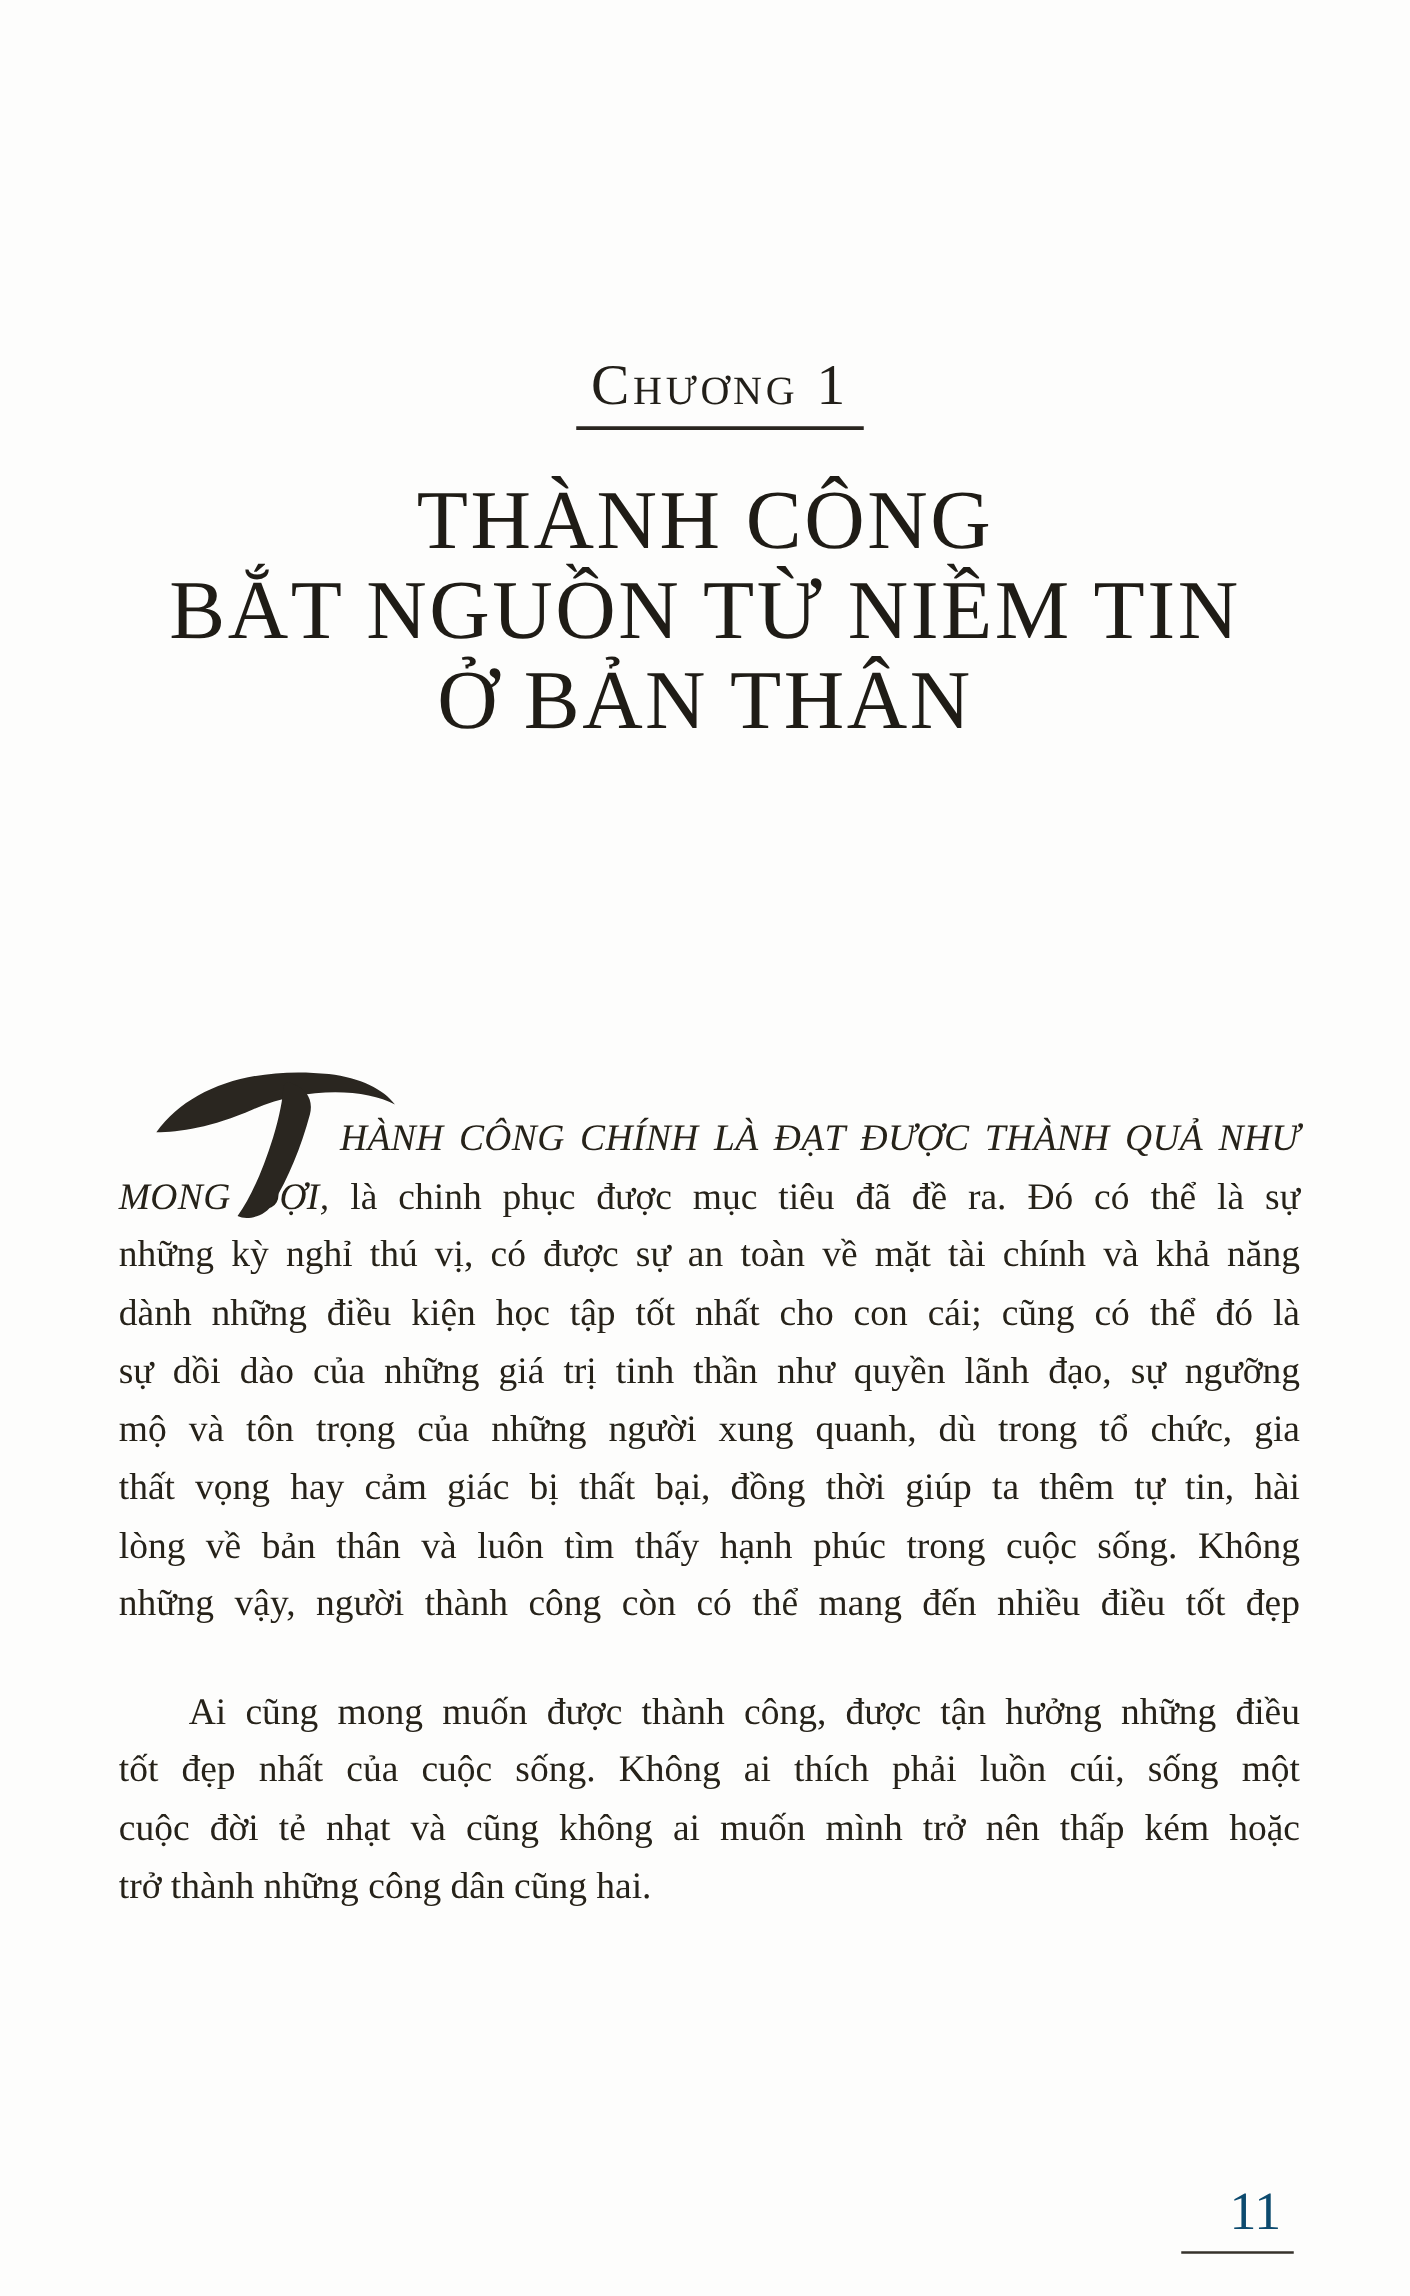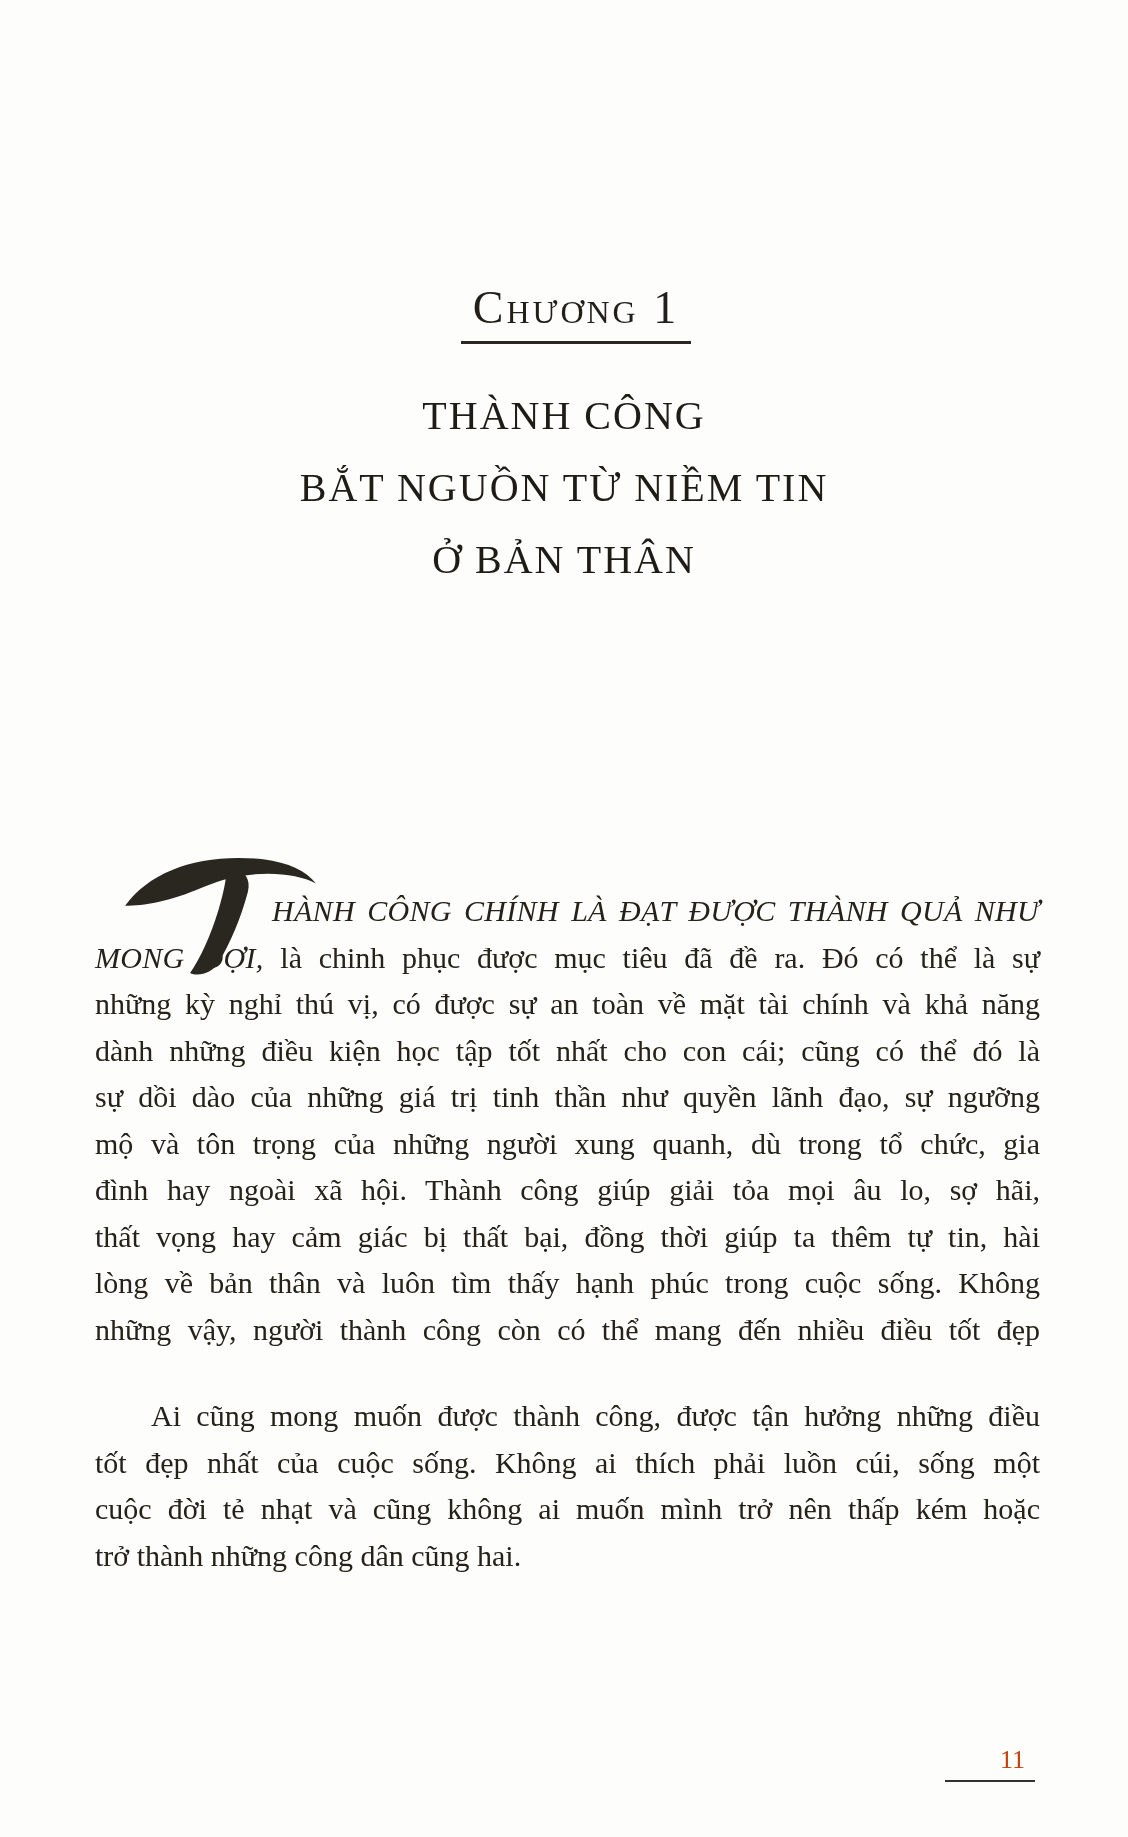--- a/index.html
+++ b/index.html
@@ -20,21 +20,21 @@
     font-variant:small-caps;
     letter-spacing:3px;
     color:#221f19;
     border-bottom:3px solid #2a2620;
     padding:0 12px 7px 12px;
   }
 
   
   .title-wrap{position:absolute;top:380px;left:0;width:1128px;text-align:center;}
   .title-line{
-    font-size:40px;line-height:72px;
+    font-size:67px;line-height:72px;
     letter-spacing:2px;
     color:#1f1c16;
     white-space:nowrap;
   }
 
   
   .body-block{position:absolute;left:95px;top:888px;width:945px;}
   .para{position:relative;margin:0;}
   .para.p2{margin-top:40px;}
   .line{
@@ -49,24 +49,24 @@
 
   
   .dropcap{
     position:absolute;left:26px;top:-36px;width:198px;height:126px;
     pointer-events:none;
   }
 
   
   .pagenum{
     position:absolute;right:93px;top:1744px;width:80px;
-    font-size:26px;line-height:1.2;
+    font-size:43px;line-height:1.2;
     text-align:right;padding:0 10px 5px 0;
     border-bottom:2px solid #36322b;
-    color:#c2410c;
+    color:#0c4a6e;
   }
 </style>
 </head>
 <body>
 
 <div class="page">
 
   <div class="chapter-wrap">
     <span class="chapter">Chương 1</span>
   </div>
@@ -83,21 +83,20 @@
       <svg class="dropcap" viewBox="0 0 195 122" aria-hidden="true">
         <path fill="#2a2620" d="M4,52 C30,16 80,0 140,6 C165,9 183,18 192,30 C168,17 120,16 80,34 C48,48 22,52 4,52 Z"></path>
         <path fill="#2a2620" d="M112,14 C122,18 128,26 125,38 C118,64 108,88 96,108 C90,118 76,122 68,118 C78,104 88,82 96,56 C101,40 104,24 104,16 C106,12 108,12 112,14 Z"></path>
       </svg>
       <div class="line indent-drop"><span class="lead">HÀNH CÔNG CHÍNH LÀ ĐẠT ĐƯỢC THÀNH QUẢ NHƯ</span><span></span></div>
       <div class="line"><span class="lead">MONG ĐỢI,</span><span> là chinh phục được mục tiêu đã đề ra. Đó có thể là sự</span></div>
       <div class="line">những kỳ nghỉ thú vị, có được sự an toàn về mặt tài chính và khả năng</div>
       <div class="line">dành những điều kiện học tập tốt nhất cho con cái; cũng có thể đó là</div>
       <div class="line">sự dồi dào của những giá trị tinh thần như quyền lãnh đạo, sự ngưỡng</div>
       <div class="line">mộ và tôn trọng của những người xung quanh, dù trong tổ chức, gia</div>
-      <div class="line">đình hay ngoài xã hội. Thành công giúp giải tỏa mọi âu lo, sợ hãi,</div>
       <div class="line">thất vọng hay cảm giác bị thất bại, đồng thời giúp ta thêm tự tin, hài</div>
       <div class="line">lòng về bản thân và luôn tìm thấy hạnh phúc trong cuộc sống. Không</div>
       <div class="line">những vậy, người thành công còn có thể mang đến nhiều điều tốt đẹp</div>
     </div>
 
     <div class="para p2">
       <div class="line indent-para">Ai cũng mong muốn được thành công, được tận hưởng những điều</div>
       <div class="line">tốt đẹp nhất của cuộc sống. Không ai thích phải luồn cúi, sống một</div>
       <div class="line">cuộc đời tẻ nhạt và cũng không ai muốn mình trở nên thấp kém hoặc</div>
       <div class="line last">trở thành những công dân cũng hai.</div>

